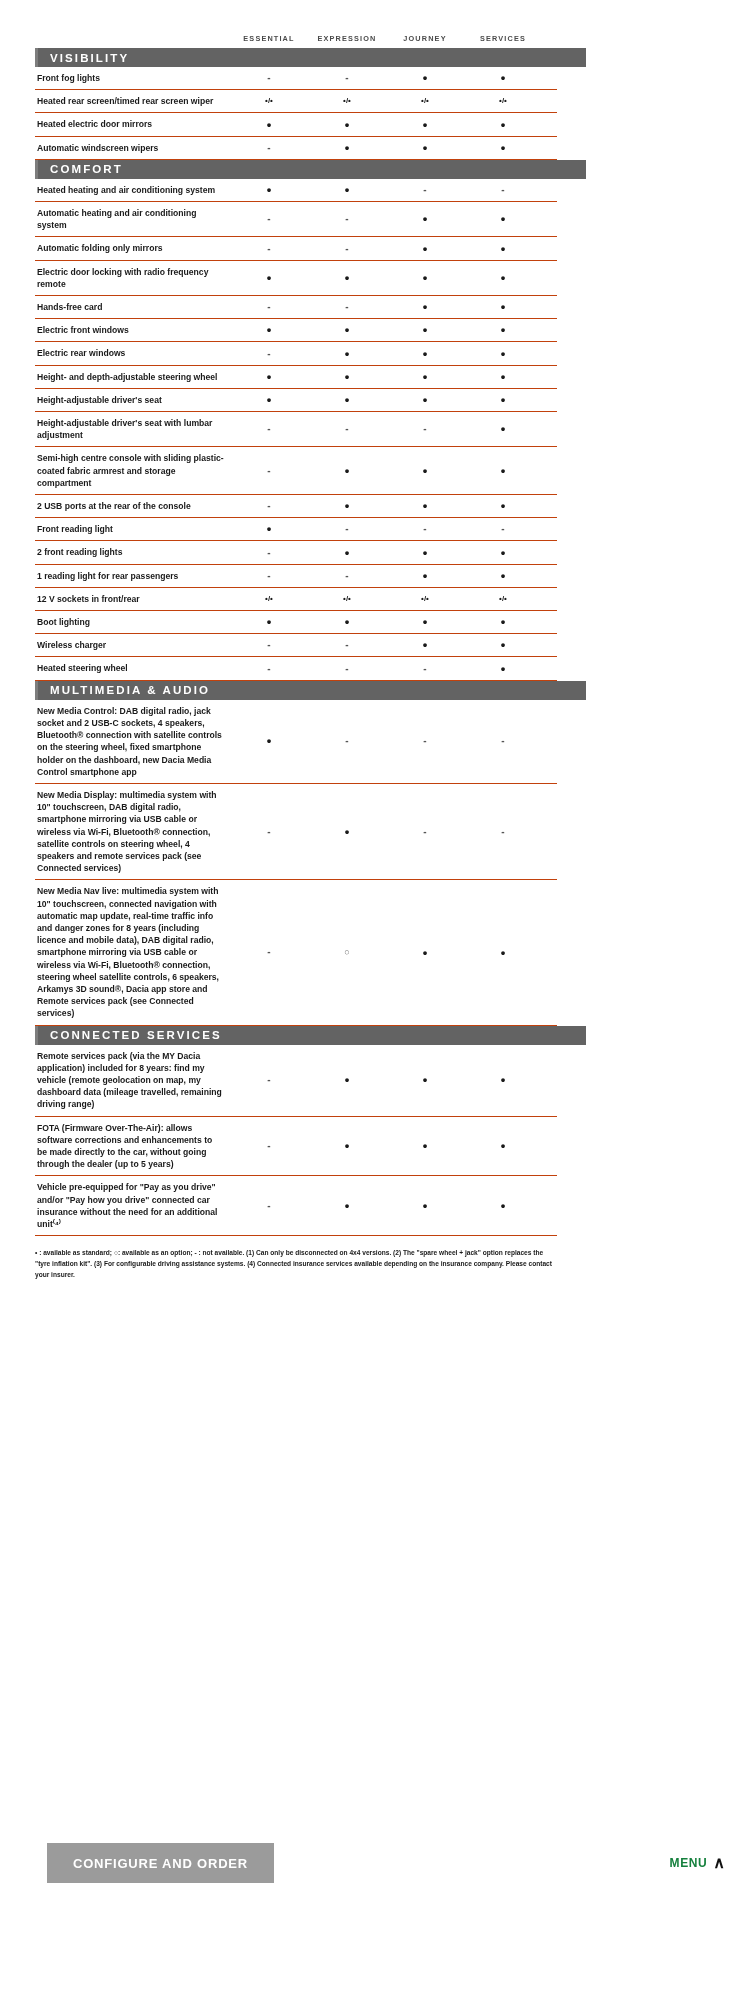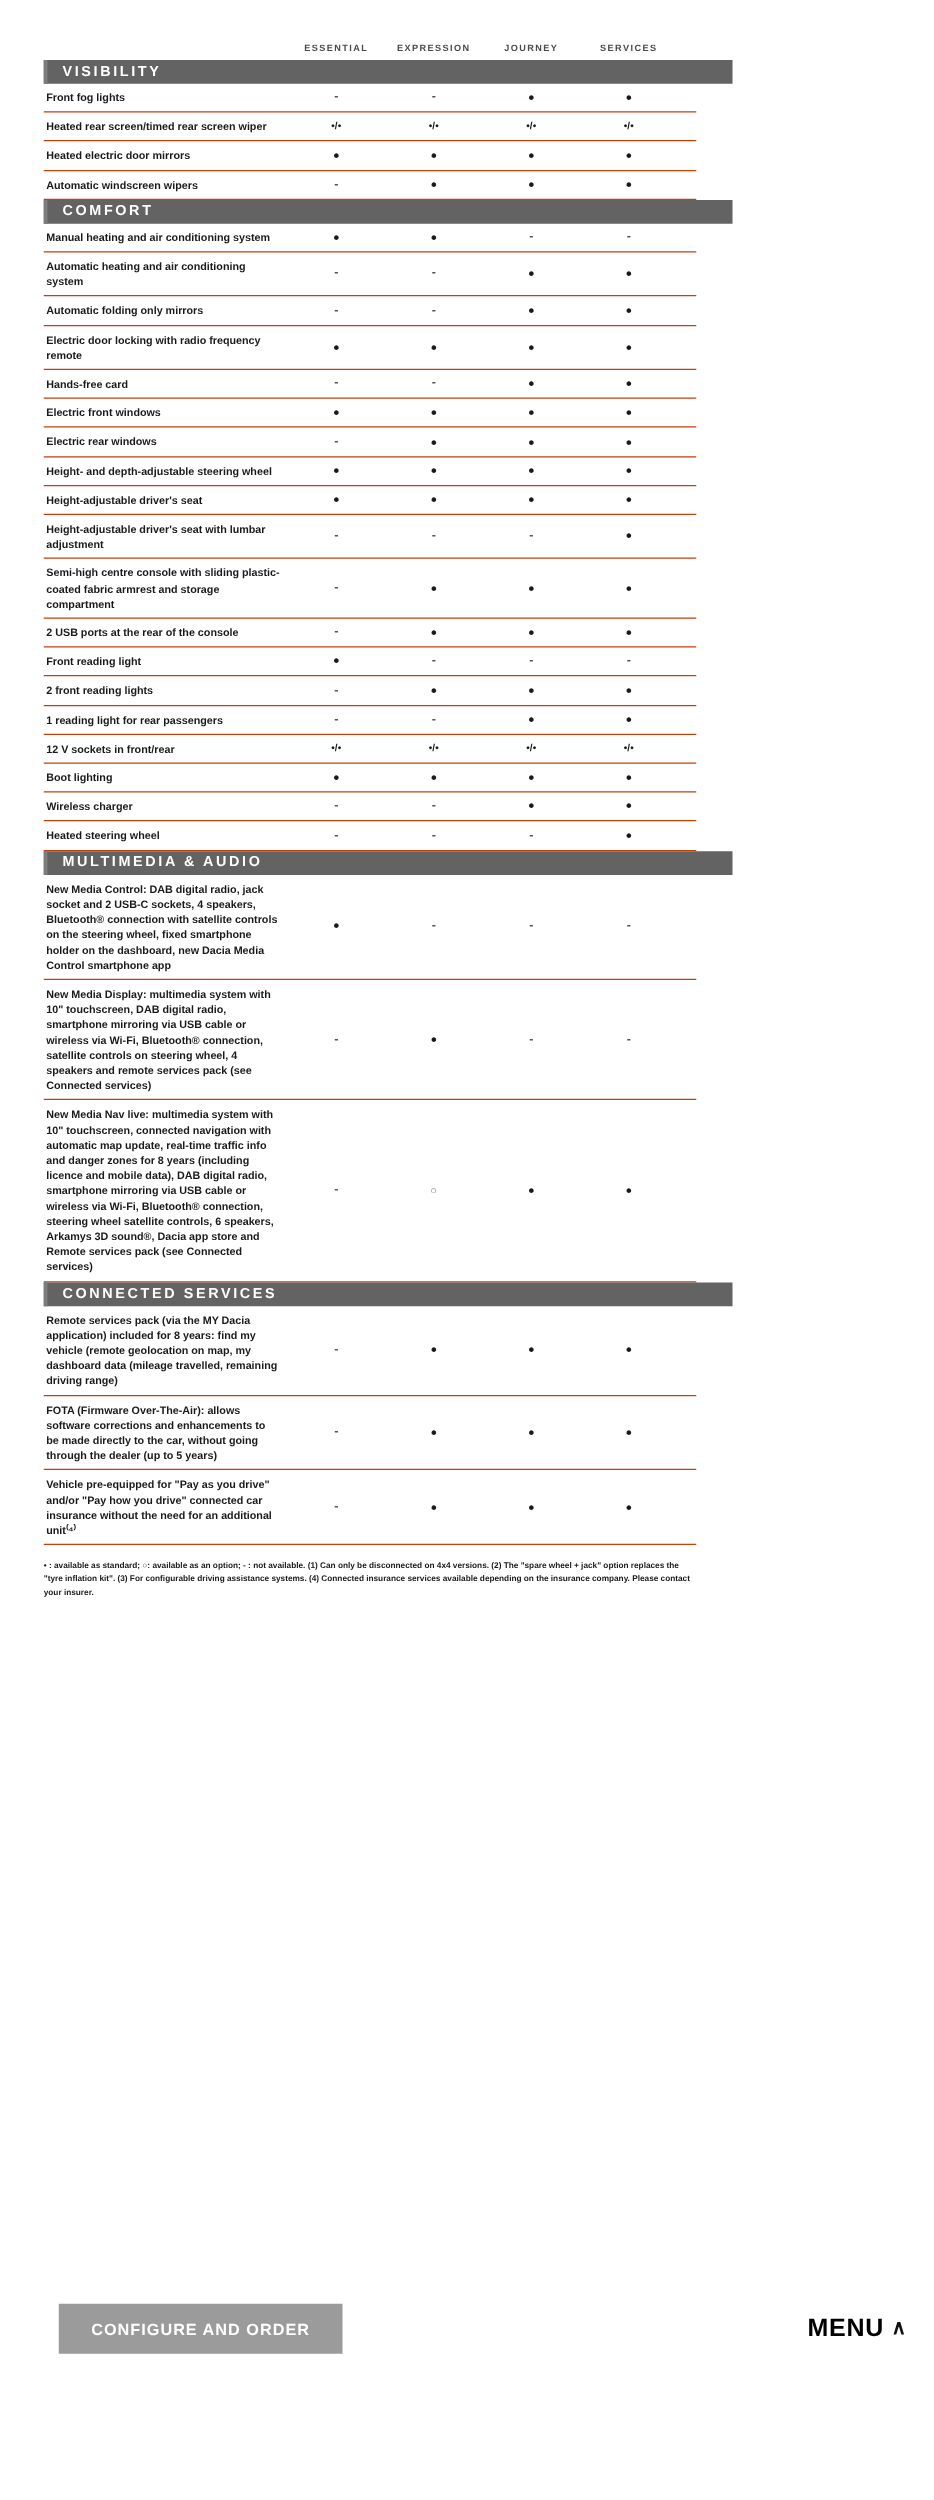--- a/index.html
+++ b/index.html
@@ -135,24 +135,24 @@
   .menu {
     margin-left: auto;
     margin-right: 34px;
     display: flex;
     align-items: center;
     gap: 6px;
     cursor: pointer;
     user-select: none;
   }
   .menu-label {
-    font-size: 20px;
+    font-size: 12px;
     font-weight: bold;
     letter-spacing: 0.6px;
-    color: #000000;
+    color: #15803d;
   }
   .menu-caret {
     font-size: 16px;
     font-weight: bold;
     color: #111;
     line-height: 1;
   }
 </style>
 </head>
 <body>
@@ -197,21 +197,21 @@
           <div class="label">Automatic windscreen wipers</div>
           <div class="cell dash">-</div>
           <div class="cell dot">•</div>
           <div class="cell dot">•</div>
           <div class="cell dot">•</div>
         </div>
         <div class="band">
           <span class="band-title">COMFORT</span>
         </div>
         <div class="row">
-          <div class="label">Manual heating and air conditioning system</div>
+          <div class="label">Heated heating and air conditioning system</div>
           <div class="cell dot">•</div>
           <div class="cell dot">•</div>
           <div class="cell dash">-</div>
           <div class="cell dash">-</div>
         </div>
         <div class="row">
           <div class="label">Automatic heating and air conditioning system</div>
           <div class="cell dash">-</div>
           <div class="cell dash">-</div>
           <div class="cell dot">•</div>

